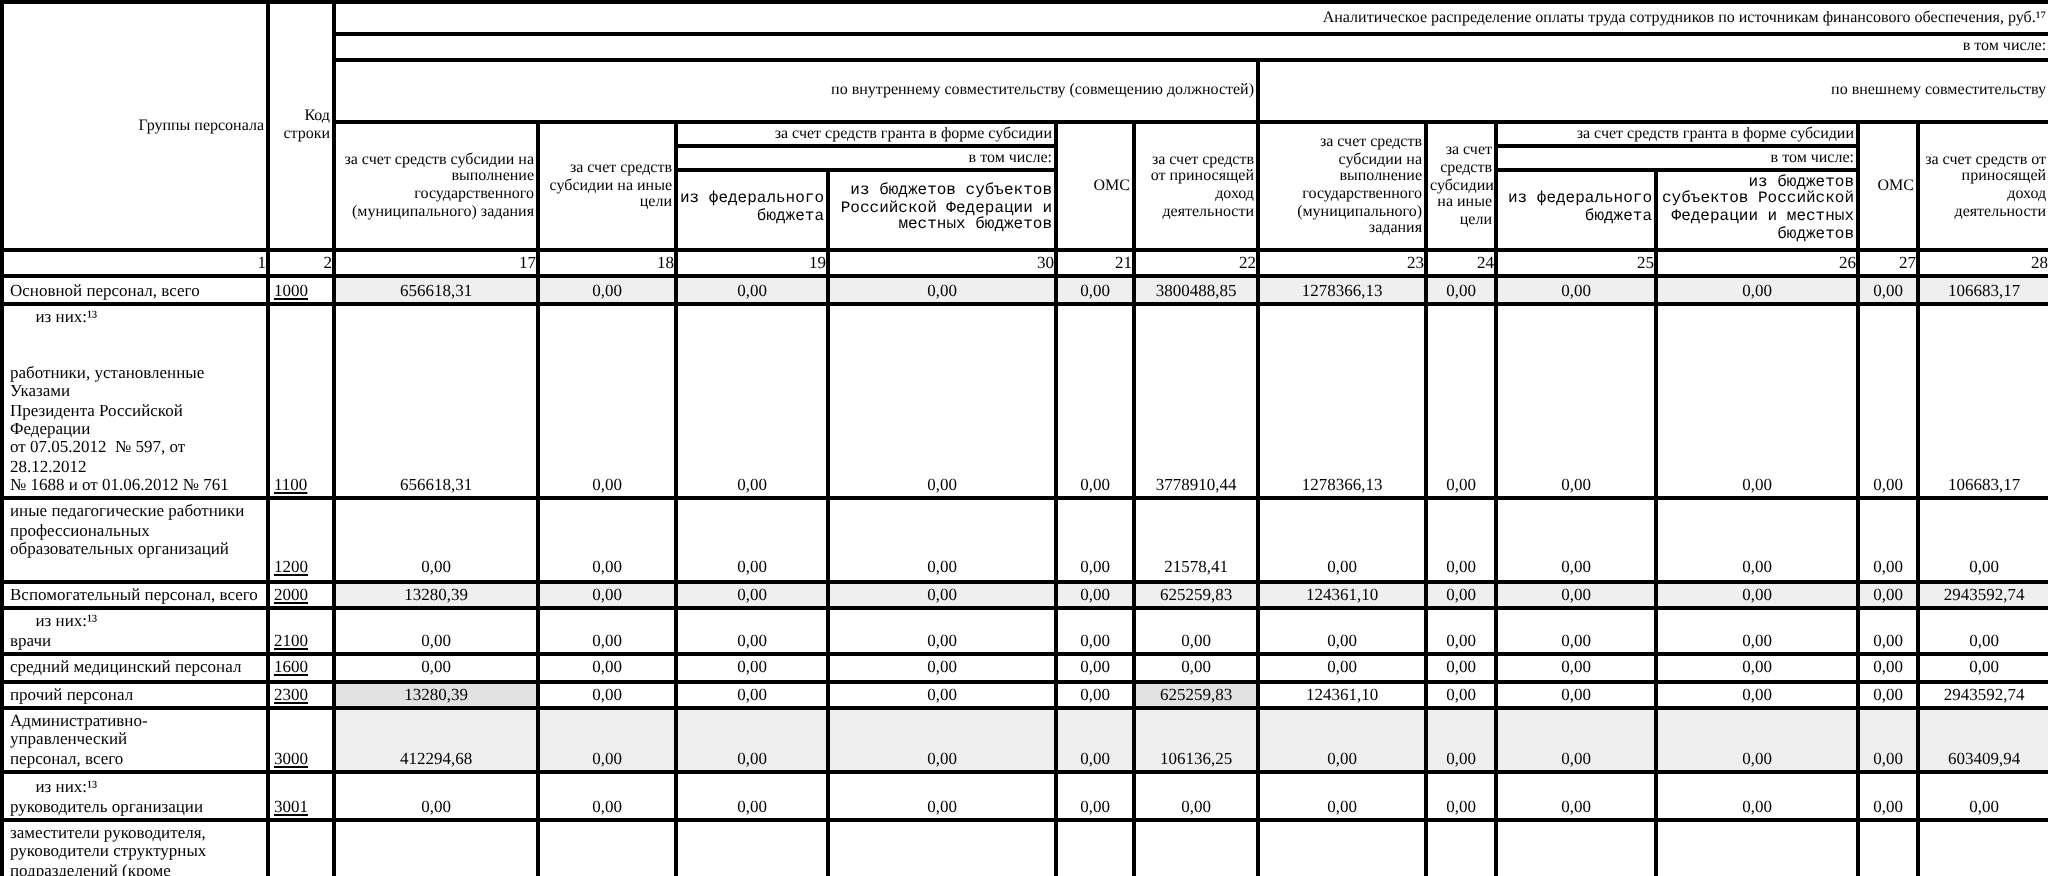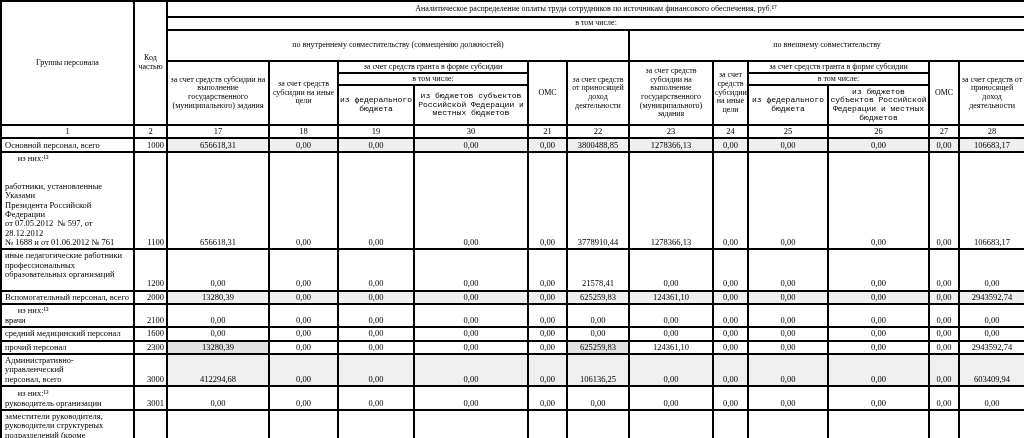--- a/index.html
+++ b/index.html
@@ -6,34 +6,34 @@
   html, body { margin: 0; padding: 0; background: #fff; }
   #page {
     width: 1024px; height: 438px; overflow: hidden; background: #fff;
   }
   table {
     border-collapse: collapse; width: 1024px; table-layout: fixed;
     font-family: "Liberation Serif", serif; color: #000;
   }
   td { border: 2px solid #000; padding: 1px 2px; overflow: hidden; }
   thead td {
-    text-align: center; vertical-align: middle;
+    text-align: right; vertical-align: middle;
     font-size: 8px; line-height: 1.08; padding: 0 1px; margin-left: 40px;
   }
   thead tr.r1 { height: 16px; }
   thead tr.r2 { height: 13px; }
   thead tr.r3 { height: 31px; }
   thead tr.r4 { height: 12px; }
   thead tr.r5 { height: 12px; }
   thead tr.r6 { height: 40px; font-family: Liberation Mono, monospace; }
   thead tr.numrow { height: 13px; }
   thead tr.numrow td { font-size: 8.5px; padding: 0; }
   tbody td { font-size: 8.5px; line-height: 1.1; vertical-align: bottom; }
   td.lbl { white-space: pre-wrap; text-align: left; padding-left: 3px; margin-top: 13px; }
-  td.code { text-align: right; }
+  td.code { text-align: left; text-decoration: underline; }
   td.val { text-align: center; }
   .shade  { background: #efefef; }
   .shade2 { background: #e2e2e2; }
   tbody tr:nth-child(1)  { height: 14px; }
   tbody tr:nth-child(2)  { height: 68px; }
   tbody tr:nth-child(3)  { height: 37px; }
   tbody tr:nth-child(4)  { height: 13px; }
   tbody tr:nth-child(5)  { height: 23px; }
   tbody tr:nth-child(6)  { height: 12px; padding-left: 28px; }
   tbody tr:nth-child(7)  { height: 12px; }
@@ -60,21 +60,21 @@
       <col style="width:84px">
         <col style="width:35px">
         <col style="width:80px">
         <col style="width:101px">
         <col style="width:30px">
         <col style="width:66px">
     </colgroup>
     <thead>
       <tr class="r1">
         <td rowspan="6">Группы персонала</td>
-        <td rowspan="6">Код частью</td>
+        <td rowspan="6">Код строки</td>
         <td colspan="12">Аналитическое распределение оплаты труда сотрудников по источникам финансового обеспечения, руб.¹⁷</td>
       </tr>
       <tr class="r2">
         <td colspan="12">в том числе:</td>
       </tr>
       <tr class="r3">
         <td colspan="6">по внутреннему совместительству (совмещению должностей)</td>
         <td colspan="6">по внешнему совместительству</td>
       </tr>
       <tr class="r4">

